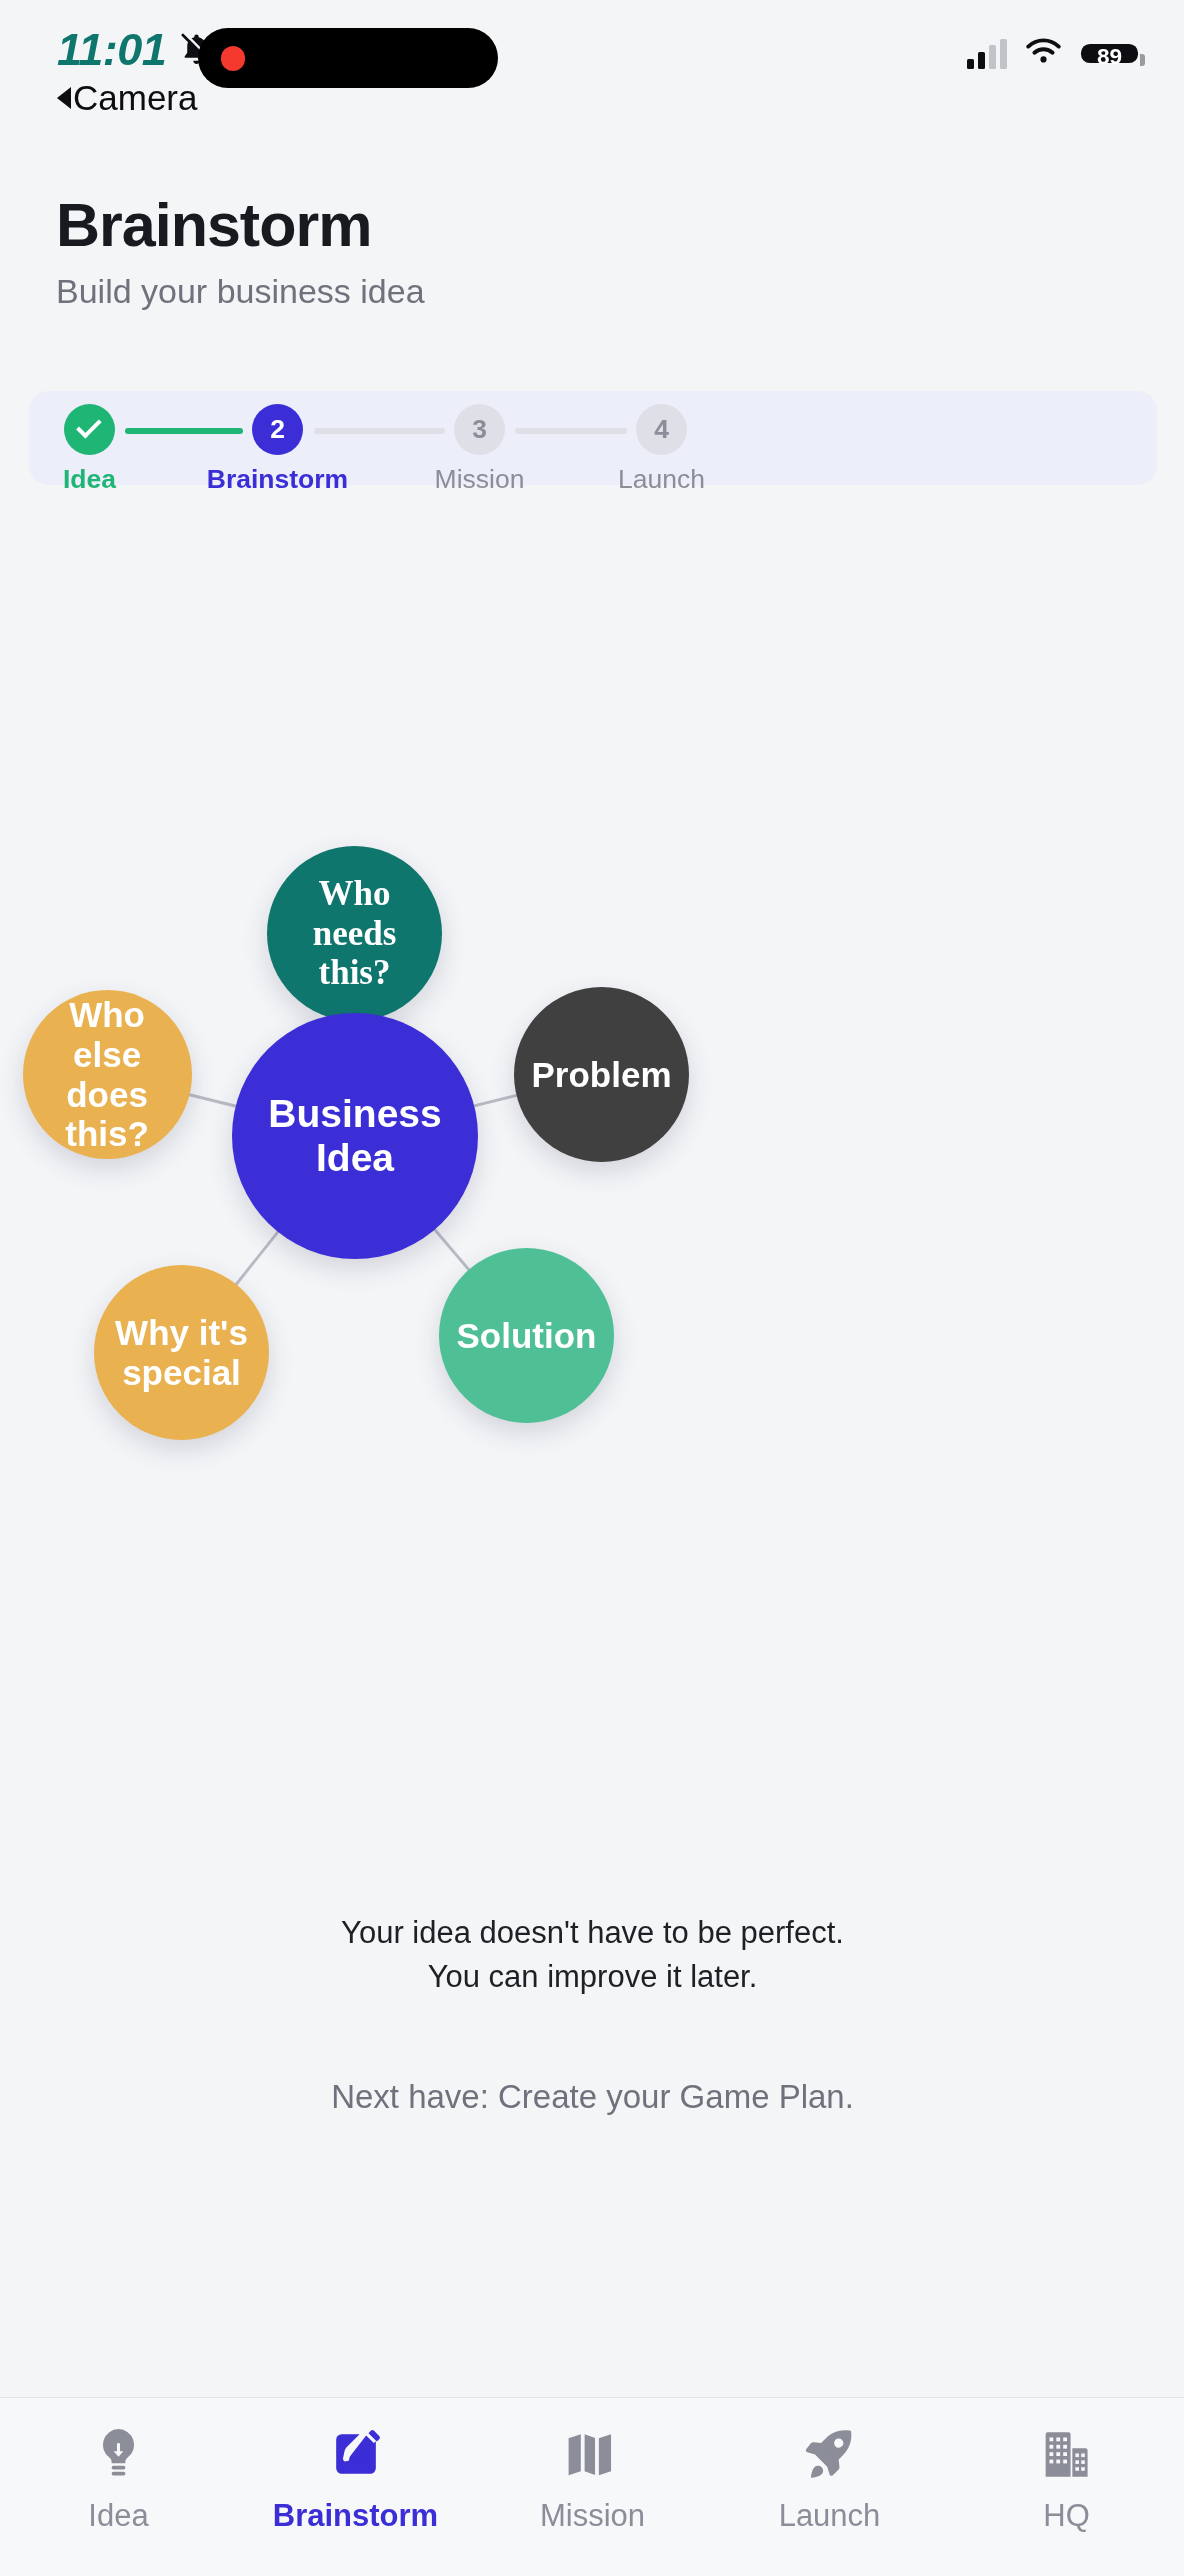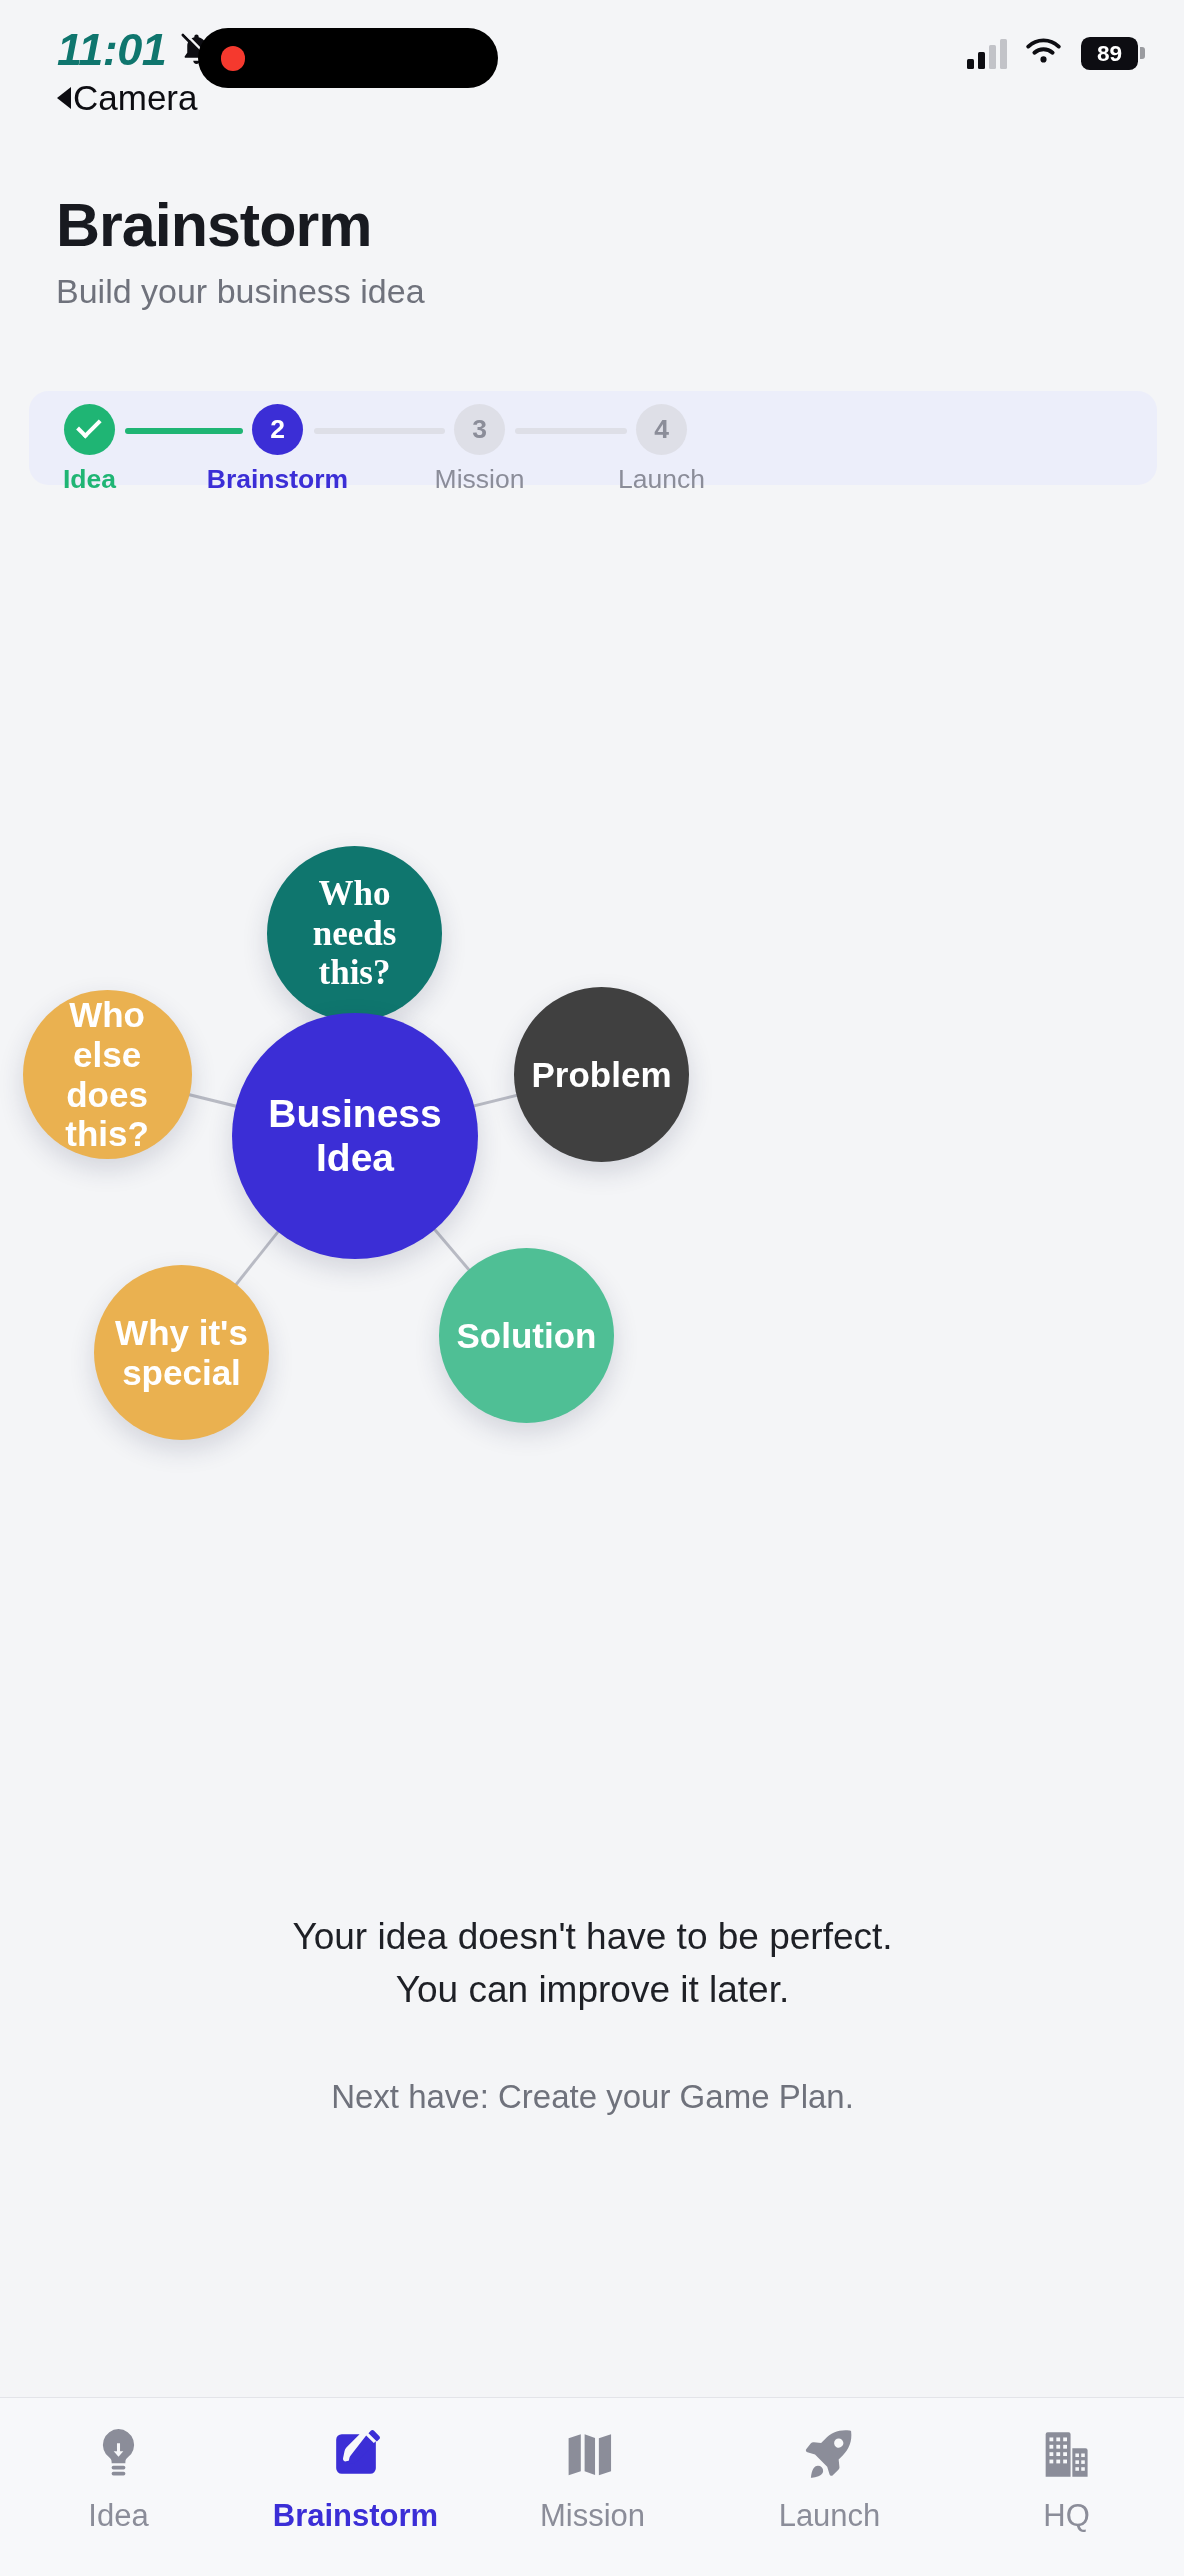--- a/index.html
+++ b/index.html
@@ -27,22 +27,22 @@
   }
   #rec-dot { position: absolute; left: 22.6px; top: 18.7px; width: 24.6px; height: 24.6px; border-radius: 50%; background: #f5392e; }
 
   .sb-right { position: absolute; right: 47px; top: 37px; display: flex; align-items: center; gap: 17.7px; }
   .sig { display: flex; align-items: flex-end; gap: 3.9px; height: 29.5px; }
   .sig i { display: block; width: 6.9px; background: #0d0d12; border-radius: 1.5px; }
   .sig i:nth-child(1) { height: 9.8px; }
   .sig i:nth-child(2) { height: 16.7px; }
   .sig i:nth-child(3) { height: 23.6px; background: #c2c3c8; }
   .sig i:nth-child(4) { height: 29.5px; background: #c2c3c8; }
-  .batt { position: relative; width: 57px; height: 33px; border-radius: 8.8px; background: #0d0d12;
-          display: flex; align-items: center; justify-content: center; }
+  .batt { position: relative; width: 57px; height: 19px; border-radius: 8.8px; background: #0d0d12;
+          display: flex; align-items: flex-start; justify-content: center; }
   .batt span { color: #fff; font-size: 22.6px; font-weight: 700; }
   .batt::after { content:""; position: absolute; right: -6.9px; top: 9.8px; width: 4.9px; height: 11.8px;
                  border-radius: 0 2.9px 2.9px 0; background: #9a9ba0; }
 
   
   #page-header { position: absolute; left: 56px; top: 195px; }
   #page-title { font-size: 61px; font-weight: 700; color: #181a20; letter-spacing: -1px; line-height: 1; }
   #page-subtitle { margin-top: 16px; font-size: 34px; font-weight: 400; color: #6f727c; }
 
   
@@ -71,21 +71,21 @@
   #mindmap { position: absolute; left: 0; top: 550px; width: 1185px; height: 1218px; }
   #mindmap svg.links { position: absolute; left: 0; top: 0; width: 1185px; height: 1218px; }
   .node { position: absolute; border-radius: 50%; display: flex; align-items: center; justify-content: center;
           text-align: center; color: #fff; font-weight: 700; line-height: 1.13;
           box-shadow: 0 9.8px 25.5px rgba(40,44,80,0.16); }
   #node-center { font-size: 39px; }
   .node.satellite { font-size: 35px; }
 
   
   #encourage { position: absolute; left: 0; top: 1911px; width: 1185px; text-align: center;
-               font-size: 37px; color: #1e2026; line-height: 1.42; }
+               font-size: 31px; color: #1e2026; line-height: 1.42; }
   #next-step { position: absolute; left: 0; top: 2078px; width: 1185px; text-align: center;
                font-size: 33px; color: #6f727c; }
 
   
   #cta-button {
     position: absolute; left: 59px; top: 2237px; width: 1067px; height: 138px;
     background: #16a766; border-radius: 25.5px; border: none;
     color: #fff; font-size: 41px; font-weight: 700; font-family: "Liberation Sans", sans-serif;
     display: flex; align-items: center; justify-content: center; gap: 21.6px;
     box-shadow: 0 11.8px 25.5px rgba(22,167,102,0.26);

